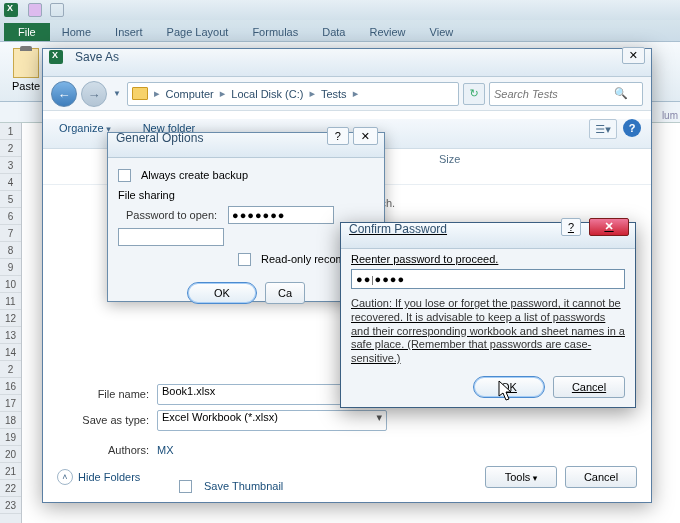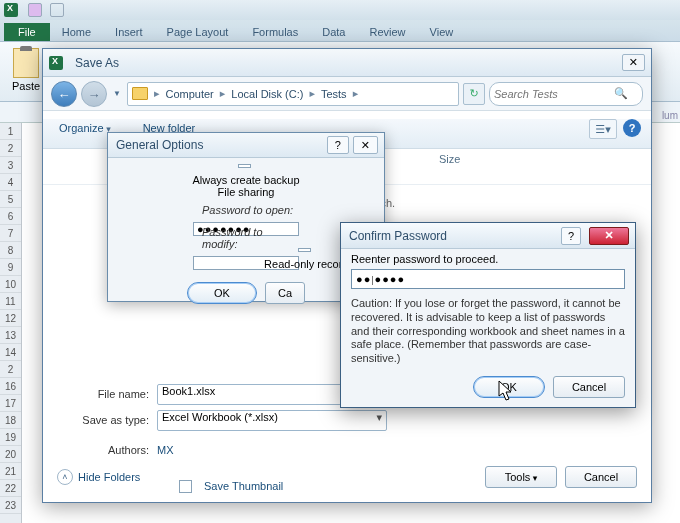--- a/index.html
+++ b/index.html
@@ -22,32 +22,32 @@
   .mini-toolbar { display:flex; flex-direction:column; gap:3px; padding-top:2px;}
   .mini-toolbar div { display:flex; gap:2px; }
   .mini-btn { width:16px; height:16px; border:1px solid #c4d4e1; background:#fff; border-radius:2px; }
   .formula-bar { height:21px; background:#eef4f9; border-bottom:1px solid #bcc; display:flex; align-items:center; }
   .sheet-area { display:flex; height:400px; background:#fff; }
   .rowhdrs { width:22px; background:#e8edf2; border-right:1px solid #c0c7ce; }
   .rowhdr { height:17px; border-bottom:1px solid #d4dadf; text-align:center; color:#555; font-size:10px; line-height:17px; }
 
   
   .saveas { position:absolute; left:42px; top:48px; width:610px; height:455px; background:#fff; border:1px solid #5b7fa3; box-shadow:0 4px 20px rgba(0,0,0,.35); }
-  .dlg-titlebar { height:28px; background:linear-gradient(#f4f8fb,#dde9f3); border-bottom:1px solid #b8cad8; display:flex; align-items:center; padding:12px 6px; }
+  .dlg-titlebar { height:28px; background:linear-gradient(#f4f8fb,#dde9f3); border-bottom:1px solid #b8cad8; display:flex; align-items:flex-end; padding:12px 6px; }
   .dlg-title { margin-left:6px; color:#2e4e6b; font-size:12px; }
   .dlg-close { margin-left:auto; border:1px solid #9fb6c9; border-radius:2px; padding:1px 6px; background:#f2f6fa; font-size:11px; cursor:default; }
   .nav-row { height:34px; display:flex; align-items:center; padding:4px 8px; gap:4px; background:#f2f6fa; border-bottom:1px solid #d3dee6; }
   .nav-btn { width:26px; height:26px; border-radius:50%; border:1px solid #5a86b0; background:linear-gradient(#7cb4e6,#3e7dbb); color:#fff; display:flex; align-items:center; justify-content:center; font-size:13px; }
   .nav-btn.fwd { background:linear-gradient(#d0dde8,#b3c5d5); border-color:#9db3c6; color:#5a728a; }
   .breadcrumb { flex:1; height:24px; border:1px solid #a9bfd0; background:#fff; display:flex; align-items:center; padding:0 4px; gap:2px; border-radius:2px; }
   .folder-ic { width:16px; height:13px; background:#f7d26a; border:1px solid #cc9a22; border-radius:1px; margin-right:2px; }
   .bc-item { color:#2e4e6b; padding:0 2px; }
   .bc-sep { color:#6e87a0; padding:0 2px; }
   .refresh-btn { width:22px; height:22px; border:1px solid #a9bfd0; background:#eaf1f7; border-radius:2px; display:flex; align-items:center; justify-content:center; color:#3A6; }
-  .search-box { width:154px; height:24px; border:1px solid #a9bfd0; background:#fff; display:flex; align-items:center; padding:0 4px; border-radius:10px; }
+  .search-box { width:154px; height:24px; border:1px solid #a9bfd0; background:#fff; display:flex; align-items:center; padding:0 4px; border-radius:2px; }
   .search-box input { border:none; outline:none; width:120px; color:#888; font-style:italic; background:transparent; }
   .toolbar-row { height:30px; display:flex; align-items:flex-start; padding:0 10px; background:linear-gradient(#f4f8fc,#e3edf5); border-bottom:1px solid #cfdce6;margin-top:8px; }
   .tool-link { color:#1a4e7a; padding:3px 6px; cursor:default; }
   .tool-link.drop::after { content:" ▾"; font-size:9px; color:#4b6e8f; }
   .view-btn { margin-left:auto; width:28px; height:20px; border:1px solid #b6c8d7; background:#f2f7fb; border-radius:2px; margin-right:6px; display:flex; align-items:center; justify-content:center; color:#4a6d8c;}
   .help-btn { width:18px; height:18px; border-radius:50%; background:#2f74c0; color:#fff; text-align:center; line-height:18px; font-weight:bold; }
   .file-list { height:36px; display:flex; padding:4px 16px 0; color:#516e86; border-bottom:1px solid #e8eef3; }
   .file-list .col { flex:0 0 auto; }
   .file-content { height:190px; padding:12px 16px; color:#666; }
   .form-area { padding:6px 16px 10px; }
@@ -63,28 +63,28 @@
   .btn.drop::after { content:"  ▾"; font-size:9px; }
   .hide-folders { display:flex; align-items:center; gap:5px; color:#1a4e7a; }
   .hide-folders .circ { width:16px; height:16px; border:1px solid #9fb6c9; border-radius:50%; display:flex; align-items:center; justify-content:center; font-size:9px; color:#4b6e8f; }
 
   
   .genopt { position:absolute; left:107px; top:132px; width:278px; height:170px; background:#f1f5f9; border:1px solid #6a8cab; box-shadow:0 3px 14px rgba(0,0,0,.3); z-index:5; }
   .genopt .dlg-titlebar { height:25px; }
   .mini-titlebtns { margin-left:auto; display:flex; gap:4px; }
   .mini-titlebtns span { border:1px solid #9fb6c9; border-radius:2px; padding:0 7px; background:#f7fafd; font-size:11px; line-height:16px; }
   .genopt-body { padding:6px 10px; }
-  .go-row { display:flex; align-items:center; height:22px; gap:6px;flex-direction:column; }
-  .go-label { width:104px; text-align:left; color:#333; padding-left:8px;font-style:italic; }
+  .go-row { display:flex; align-items:center; height:22px; gap:6px; }
+  .go-label { width:104px; text-align:left; color:#333; padding-left:8px; }
   .go-input { width:106px; height:18px; border:1px solid #8aa3b8; background:#fff; padding:0 3px; font-family:Verdana; letter-spacing:1px; }
   .genopt-footer { display:flex; justify-content:center; gap:8px; padding:6px 8px 8px; }
   .genopt .btn { min-width:70px; }
 
   
-  .confirm { position:absolute; left:340px; top:222px; width:296px; height:186px; background:#f1f5f9; border:1px solid #3b5f82; box-shadow:0 5px 20px rgba(0,0,0,.4); z-index:10; }
+  .confirm { position:absolute; left:340px; top:222px; width:296px; height:186px; background:#f1f5f9; border:1px solid #3b5f82; box-shadow:0 5px 20px rgba(0,0,0,.4); z-index:10;text-decoration:underline; }
   .confirm .dlg-titlebar { height:26px; background:linear-gradient(#f7fbfe,#dbe7f1); }
   .closebox { margin-left:4px; width:40px; height:18px; background:linear-gradient(#e79,#c23); border:1px solid #7b1b1b; border-radius:2px; color:#fff; text-align:center; line-height:15px; font-weight:bold; }
   .helpbox { border:1px solid #9fb6c9; border-radius:2px; padding:0 6px; background:#f7fafd; font-size:11px; line-height:16px; }
   .confirm-body { padding:4px 10px 6px; }
   .confirm-input { width:100%; height:20px; border:1px solid #6f90ac; background:#fff; padding:0 4px; letter-spacing:1px; font-family:Verdana; margin-top:4px; }
   .caution { margin-top:8px; color:#333; line-height:1.25; }
   .confirm-footer { display:flex; justify-content:flex-end; gap:8px; padding:4px 10px 10px; }
   .btn.default { border-color:#4b8bd0; box-shadow:0 0 0 1px #a6cdf5 inset; background:linear-gradient(#fefefe,#e2edf6);border-radius:11px; }
   .cursor { position:absolute; left:498px; top:380px; z-index:20; pointer-events:none; }
   .cursor svg { width:16px; height:22px; }
@@ -244,21 +244,20 @@
       <span>Always create backup</span>
     </div>
     <div class="go-row" style="height:18px">
       <span>File sharing</span>
     </div>
     <div class="go-row">
       <span class="go-label">Password to open:</span>
       <input class="go-input" value="●●●●●●●" style="">
     </div>
     <div class="go-row">
-      <span class="go-label">Password to modify:</span>
       <input class="go-input" value="" style="">
     </div>
     <div class="go-row" style="padding-left:120px">
       <span class="chk"></span>
       <span>Read-only recom</span>
     </div>
   </div>
   <div class="genopt-footer">
     <div class="btn default">OK</div>
     <div class="btn" style="min-width:40px">Ca</div>

